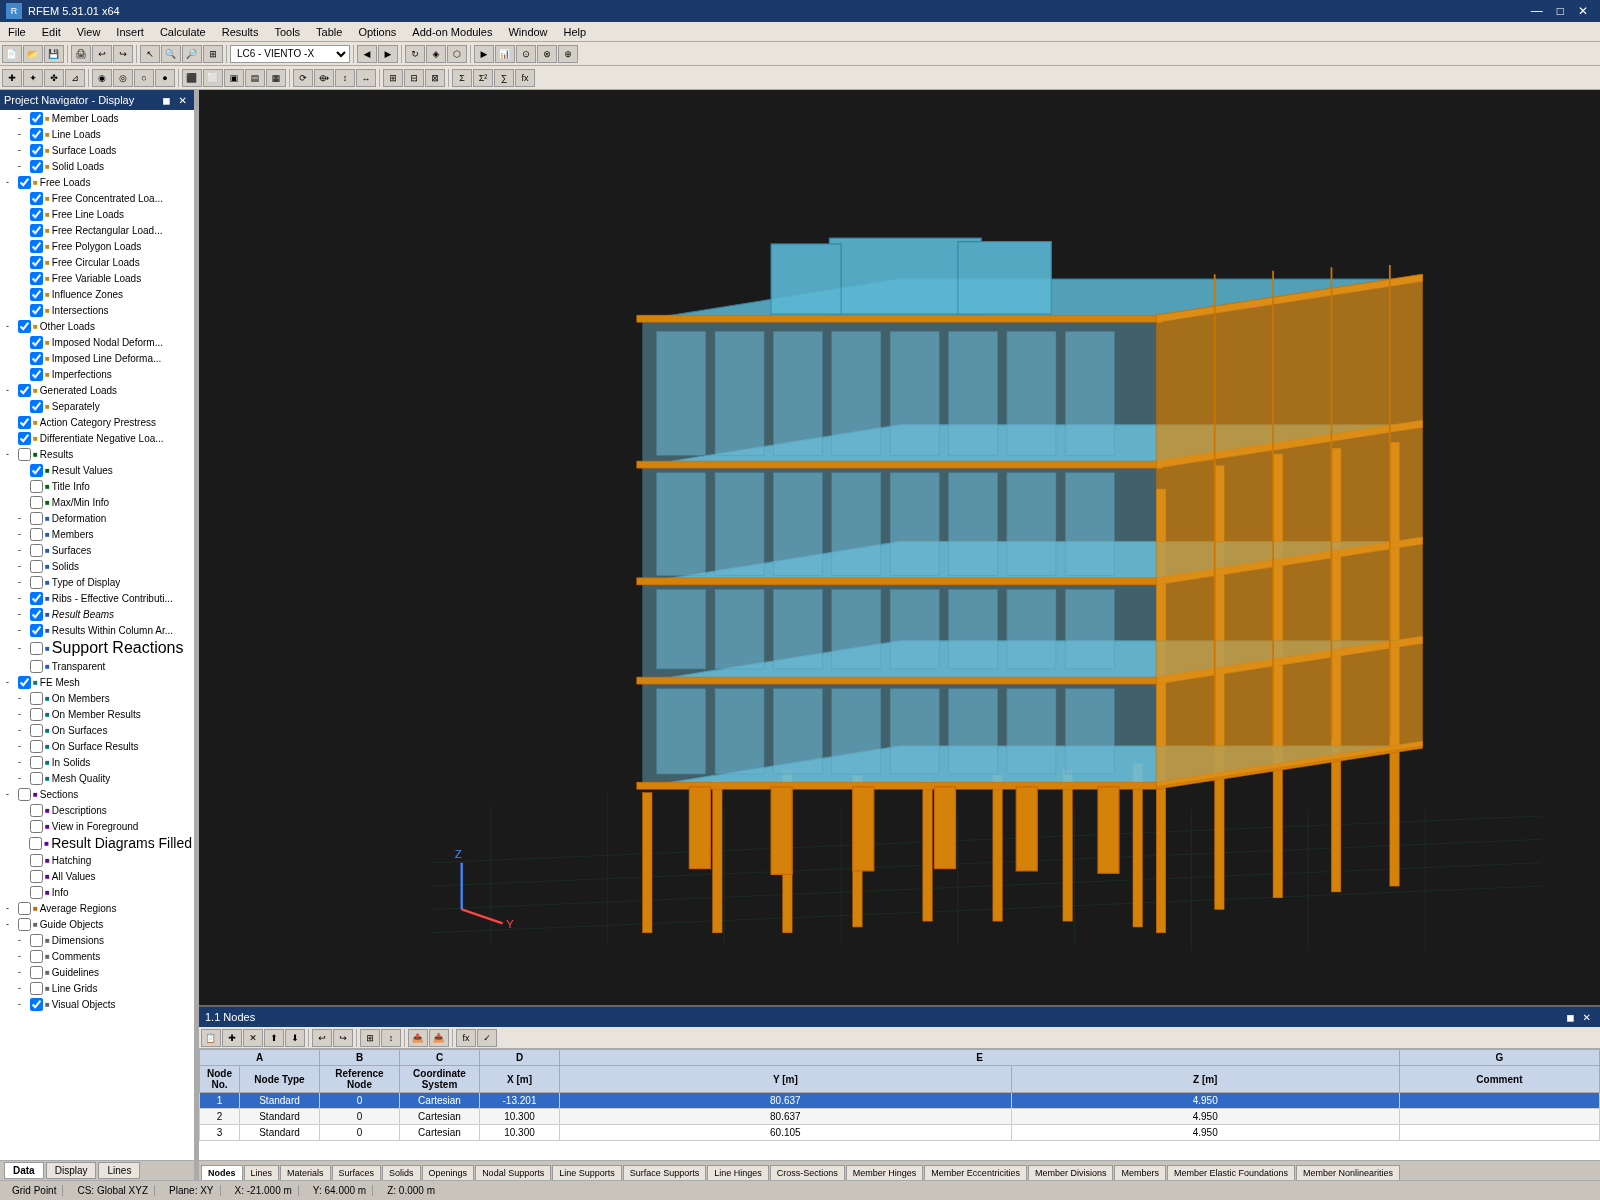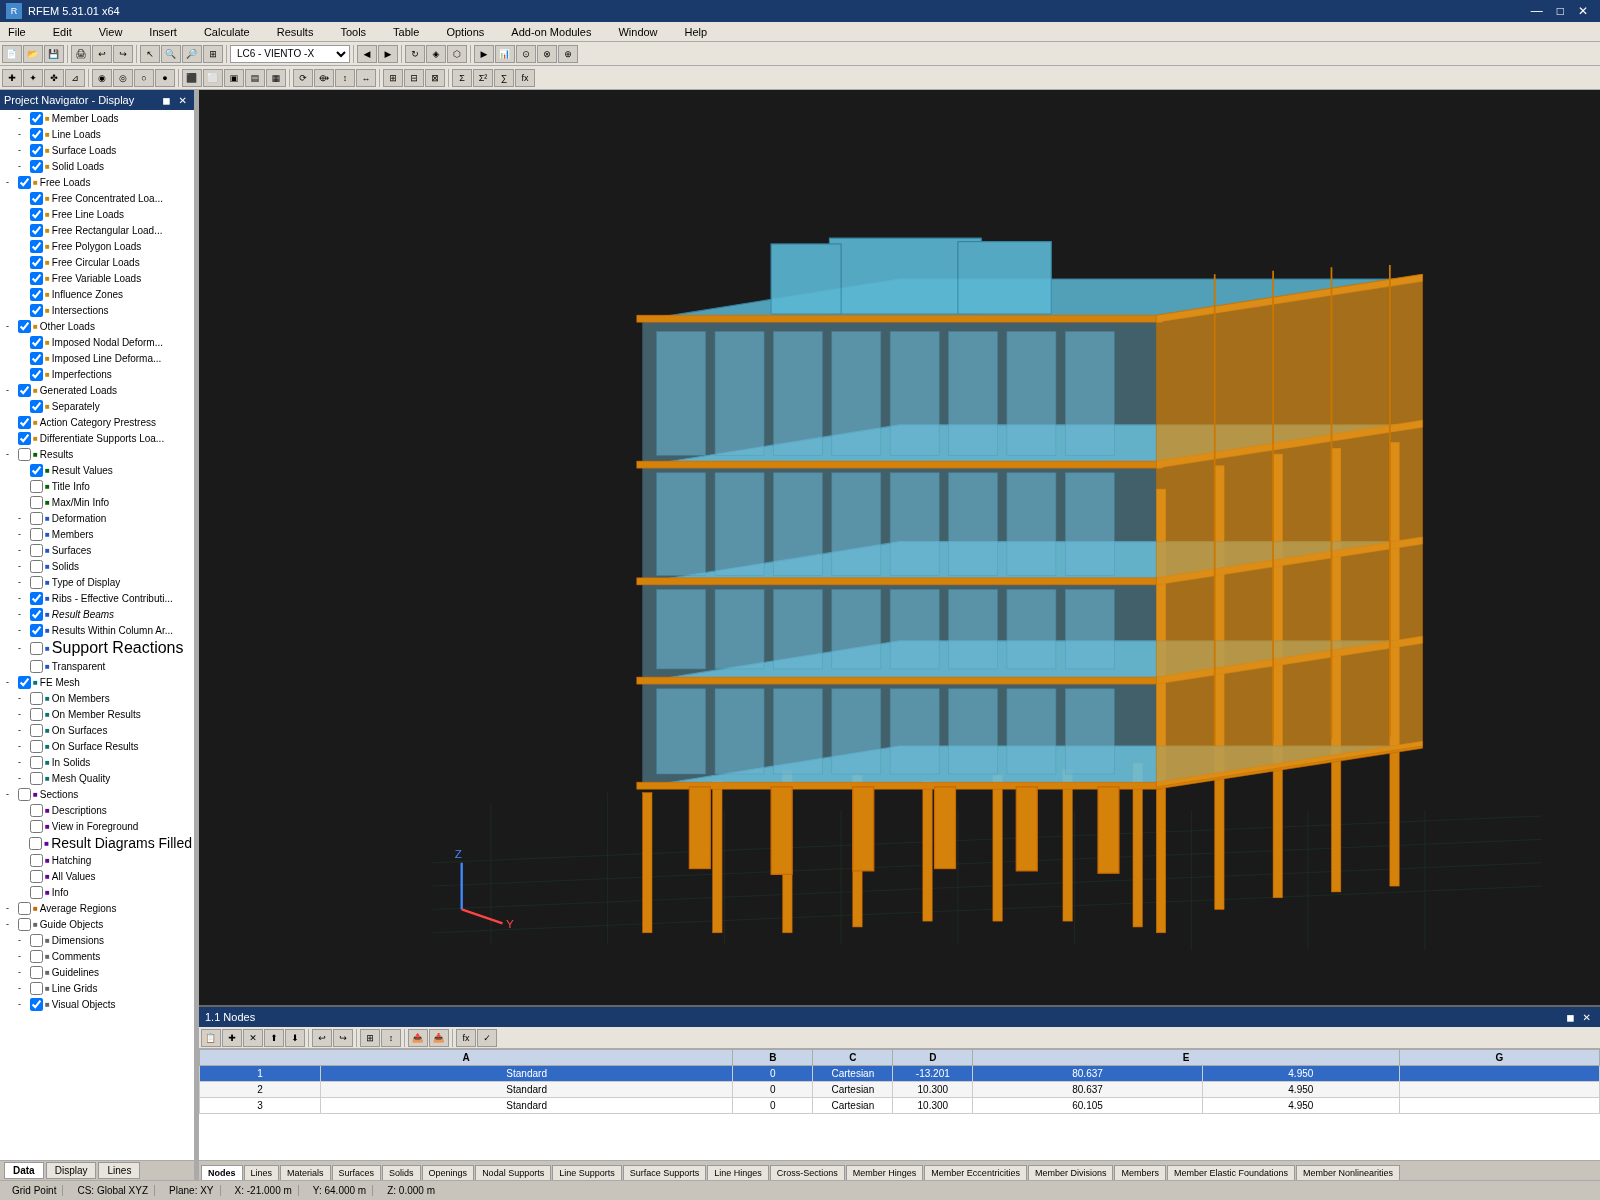--- a/index.html
+++ b/index.html
@@ -5,21 +5,21 @@
     * { margin: 0; padding: 0; box-sizing: border-box; }
     body { font-family: 'Segoe UI', Arial, sans-serif; font-size: 11px; background: #d4d0c8; color: #000; width: 1600px; height: 1200px; overflow: hidden; }
 
     
     .title-bar { background: #1a3a6b; color: #fff; height: 22px; display: flex; align-items: center; justify-content: space-between; padding: 0 6px; font-size: 11px; }
     .title-bar-left { display: flex; align-items: center; gap: 6px; }
     .title-bar-right { display: flex; gap: 2px; }
     .title-btn { background: none; border: none; color: #fff; cursor: pointer; font-size: 12px; padding: 0 6px; height: 22px; }
 
     
-    .menu-bar { background: #e8e4dc; height: 20px; display: flex; align-items: center; border-bottom: 1px solid #aaa; gap: 11px; }
+    .menu-bar { background: #e8e4dc; height: 20px; display: flex; align-items: center; border-bottom: 1px solid #aaa; }
     .menu-item { padding: 2px 8px; cursor: pointer; font-size: 11px; }
 
     
     .toolbar-row { background: #e8e4dc; height: 24px; display: flex; align-items: center; border-bottom: 1px solid #aaa; padding: 0 2px; gap: 1px; }
     .toolbar-btn { background: #d4d0c8; border: 1px solid #999; width: 20px; height: 18px; cursor: pointer; display: flex; align-items: center; justify-content: center; font-size: 9px; }
     .toolbar-sep { width: 1px; height: 18px; background: #aaa; margin: 0 2px; }
     .toolbar-combo { height: 18px; font-size: 10px; border: 1px solid #999; background: #fff; padding: 0 2px; min-width: 120px; }
 
     
     .main-layout { display: flex; height: calc(1200px - 22px - 20px - 24px - 24px - 20px); }
@@ -326,21 +326,21 @@
     <span style="width:12px;font-size:9px;cursor:pointer;"></span>
     <input type="checkbox" checked="" style="width: 13px; height: 13px; margin-right: 2px;">
     <span style="color:#cc8800;font-size:8px;margin-right:2px;">■</span>
     <span style="font-size:10px;">Action Category Prestress</span>
   </div>
         <div class="tree-item">
     <span style="width:4px;display:inline-block;"></span>
     <span style="width:12px;font-size:9px;cursor:pointer;"></span>
     <input type="checkbox" checked="" style="width: 13px; height: 13px; margin-right: 2px;">
     <span style="color:#cc8800;font-size:8px;margin-right:2px;">■</span>
-    <span style="font-size:10px;">Differentiate Supports Loa...</span>
+    <span style="font-size:10px;">Differentiate Negative Loa...</span>
   </div>
         <div class="tree-item">
     <span style="width:4px;display:inline-block;"></span>
     <span style="width:12px;font-size:9px;cursor:pointer;">-</span>
     <input type="checkbox" style="width: 13px; height: 13px; margin-right: 2px;">
     <span style="color:#006600;font-size:8px;margin-right:2px;">■</span>
     <span style="font-size:10px;">Results</span>
   </div>
         <div class="tree-item">
     <span style="width:16px;display:inline-block;"></span>
@@ -784,20 +784,30 @@
               <tr>
                 <th class="col-a" colspan="2">
                   <div>A</div>
                 </th>
                 <th class="col-b">B</th>
                 <th class="col-c">C</th>
                 <th class="col-d">D</th>
                 <th class="col-e" colspan="3">E</th>
                 <th class="col-g">G</th>
               </tr>
+              <tr>
+                <th style="width:40px;">Node No.</th>
+                <th style="width:80px;">Node Type</th>
+                <th>Reference Node</th>
+                <th>Coordinate System</th>
+                <th>X [m]</th>
+                <th>Y [m]</th>
+                <th>Z [m]</th>
+                <th colspan="2">Comment</th>
+              </tr>
             </thead>
             <tbody id="table-body">
 
             <tr class="selected">
     <td>1</td>
     <td>Standard</td>
     <td>0</td>
     <td>Cartesian</td>
     <td>-13.201</td>
     <td>80.637</td>

